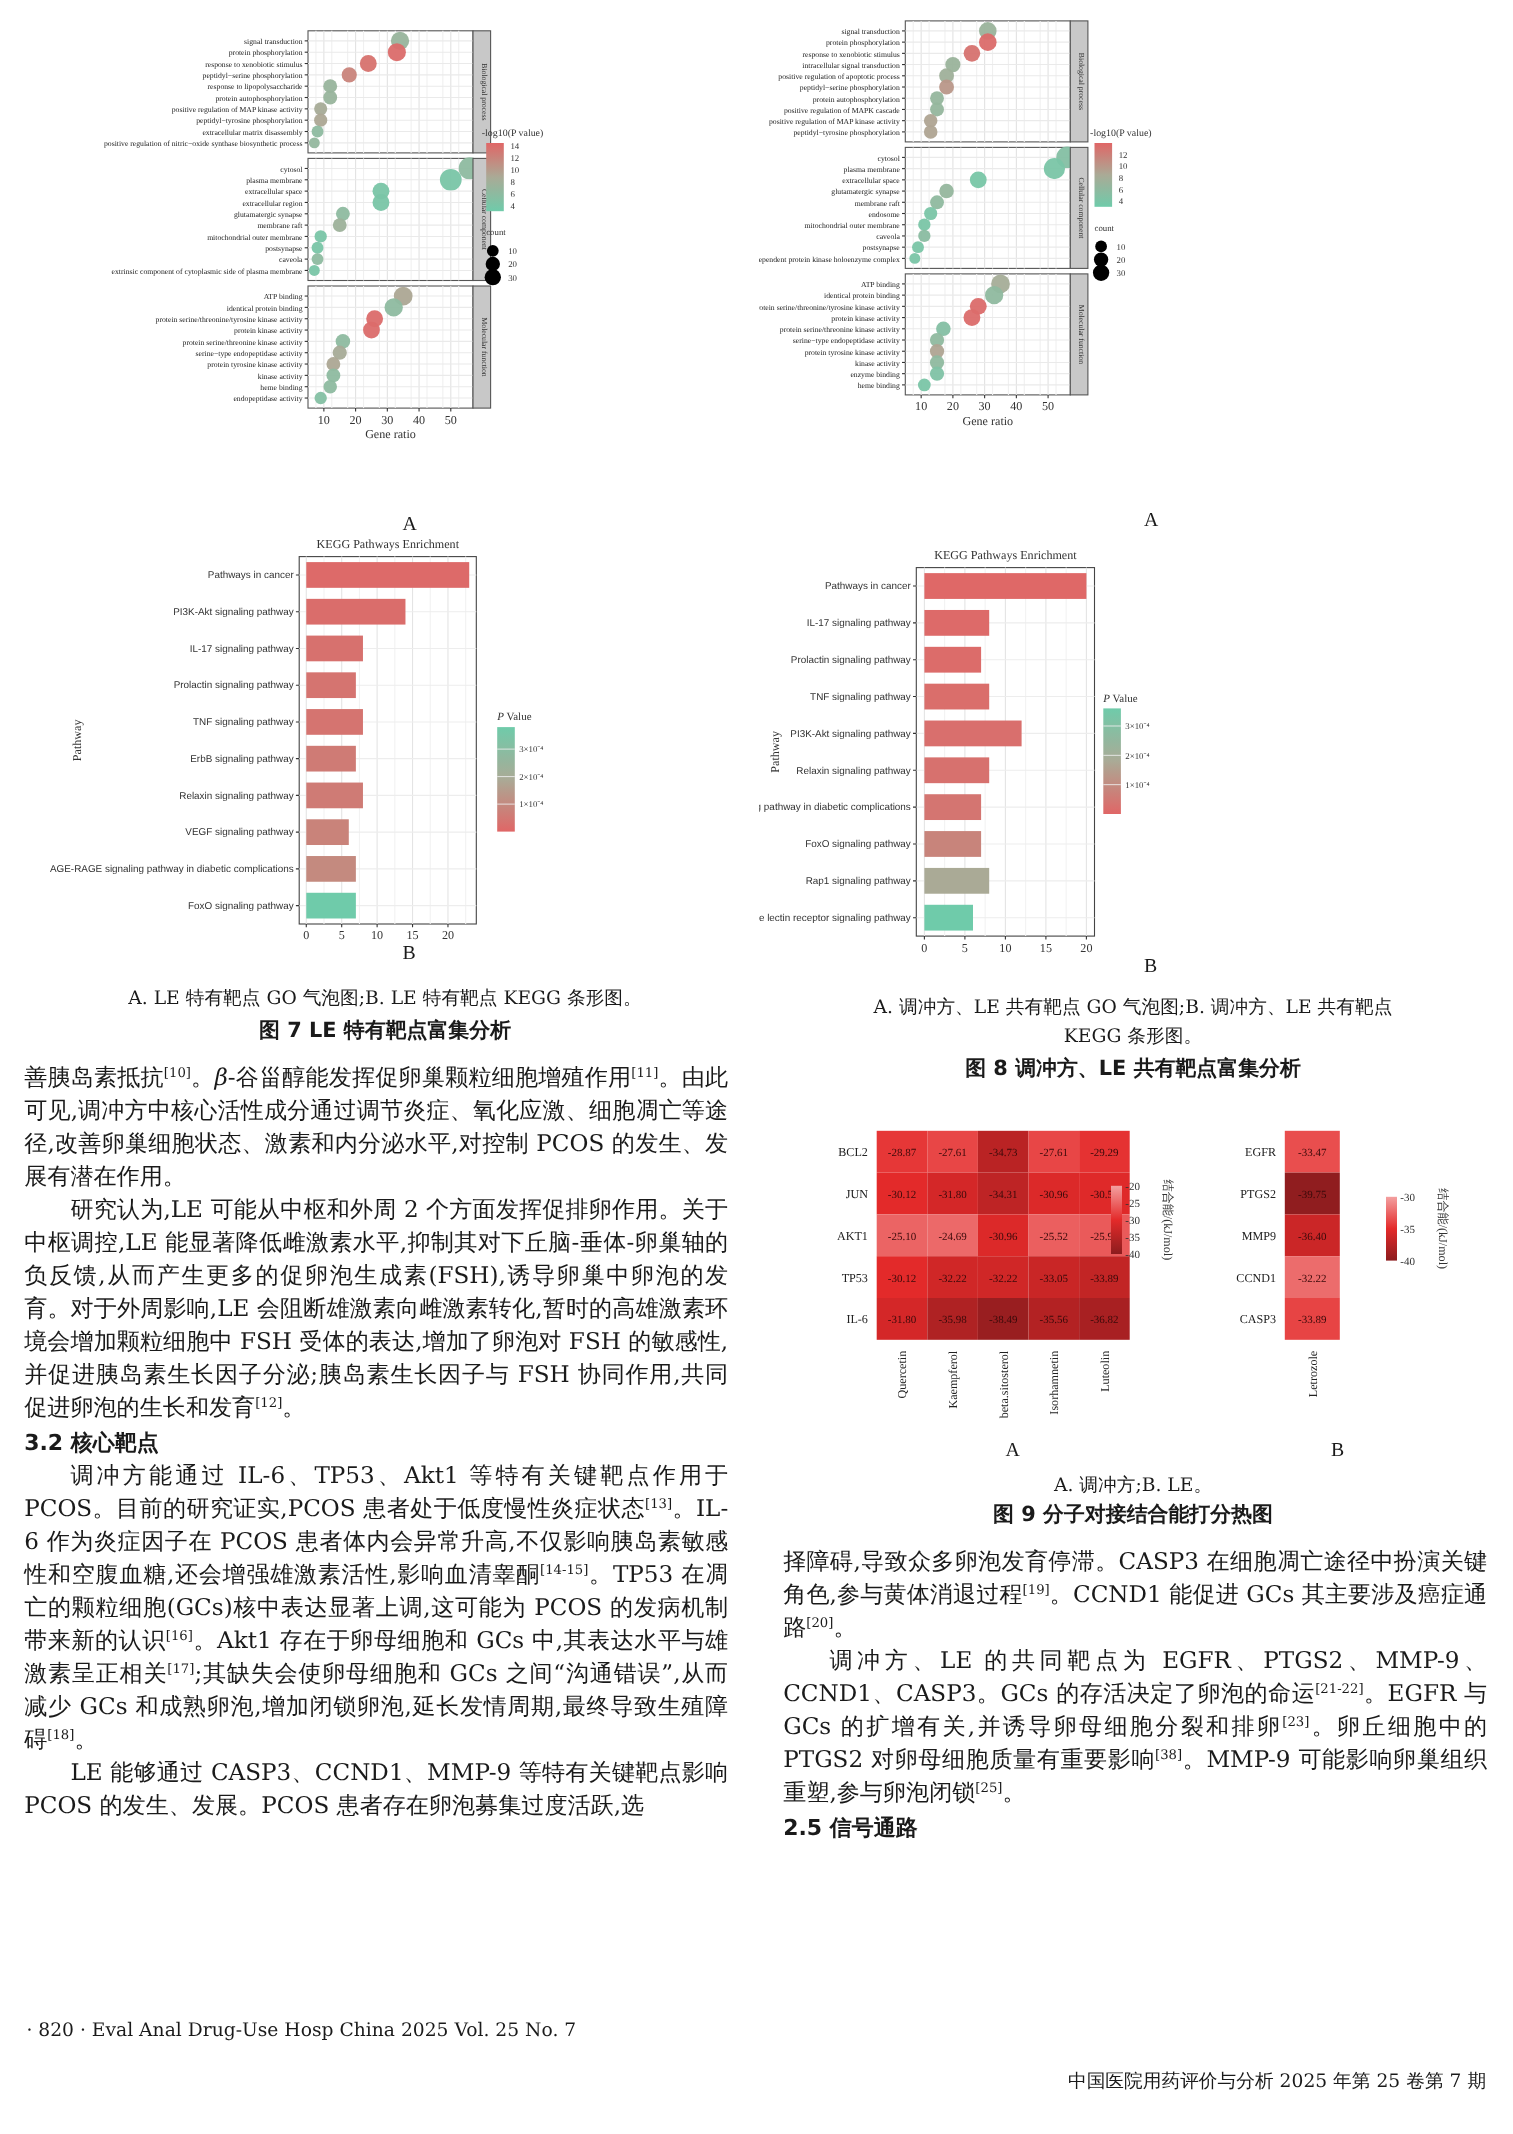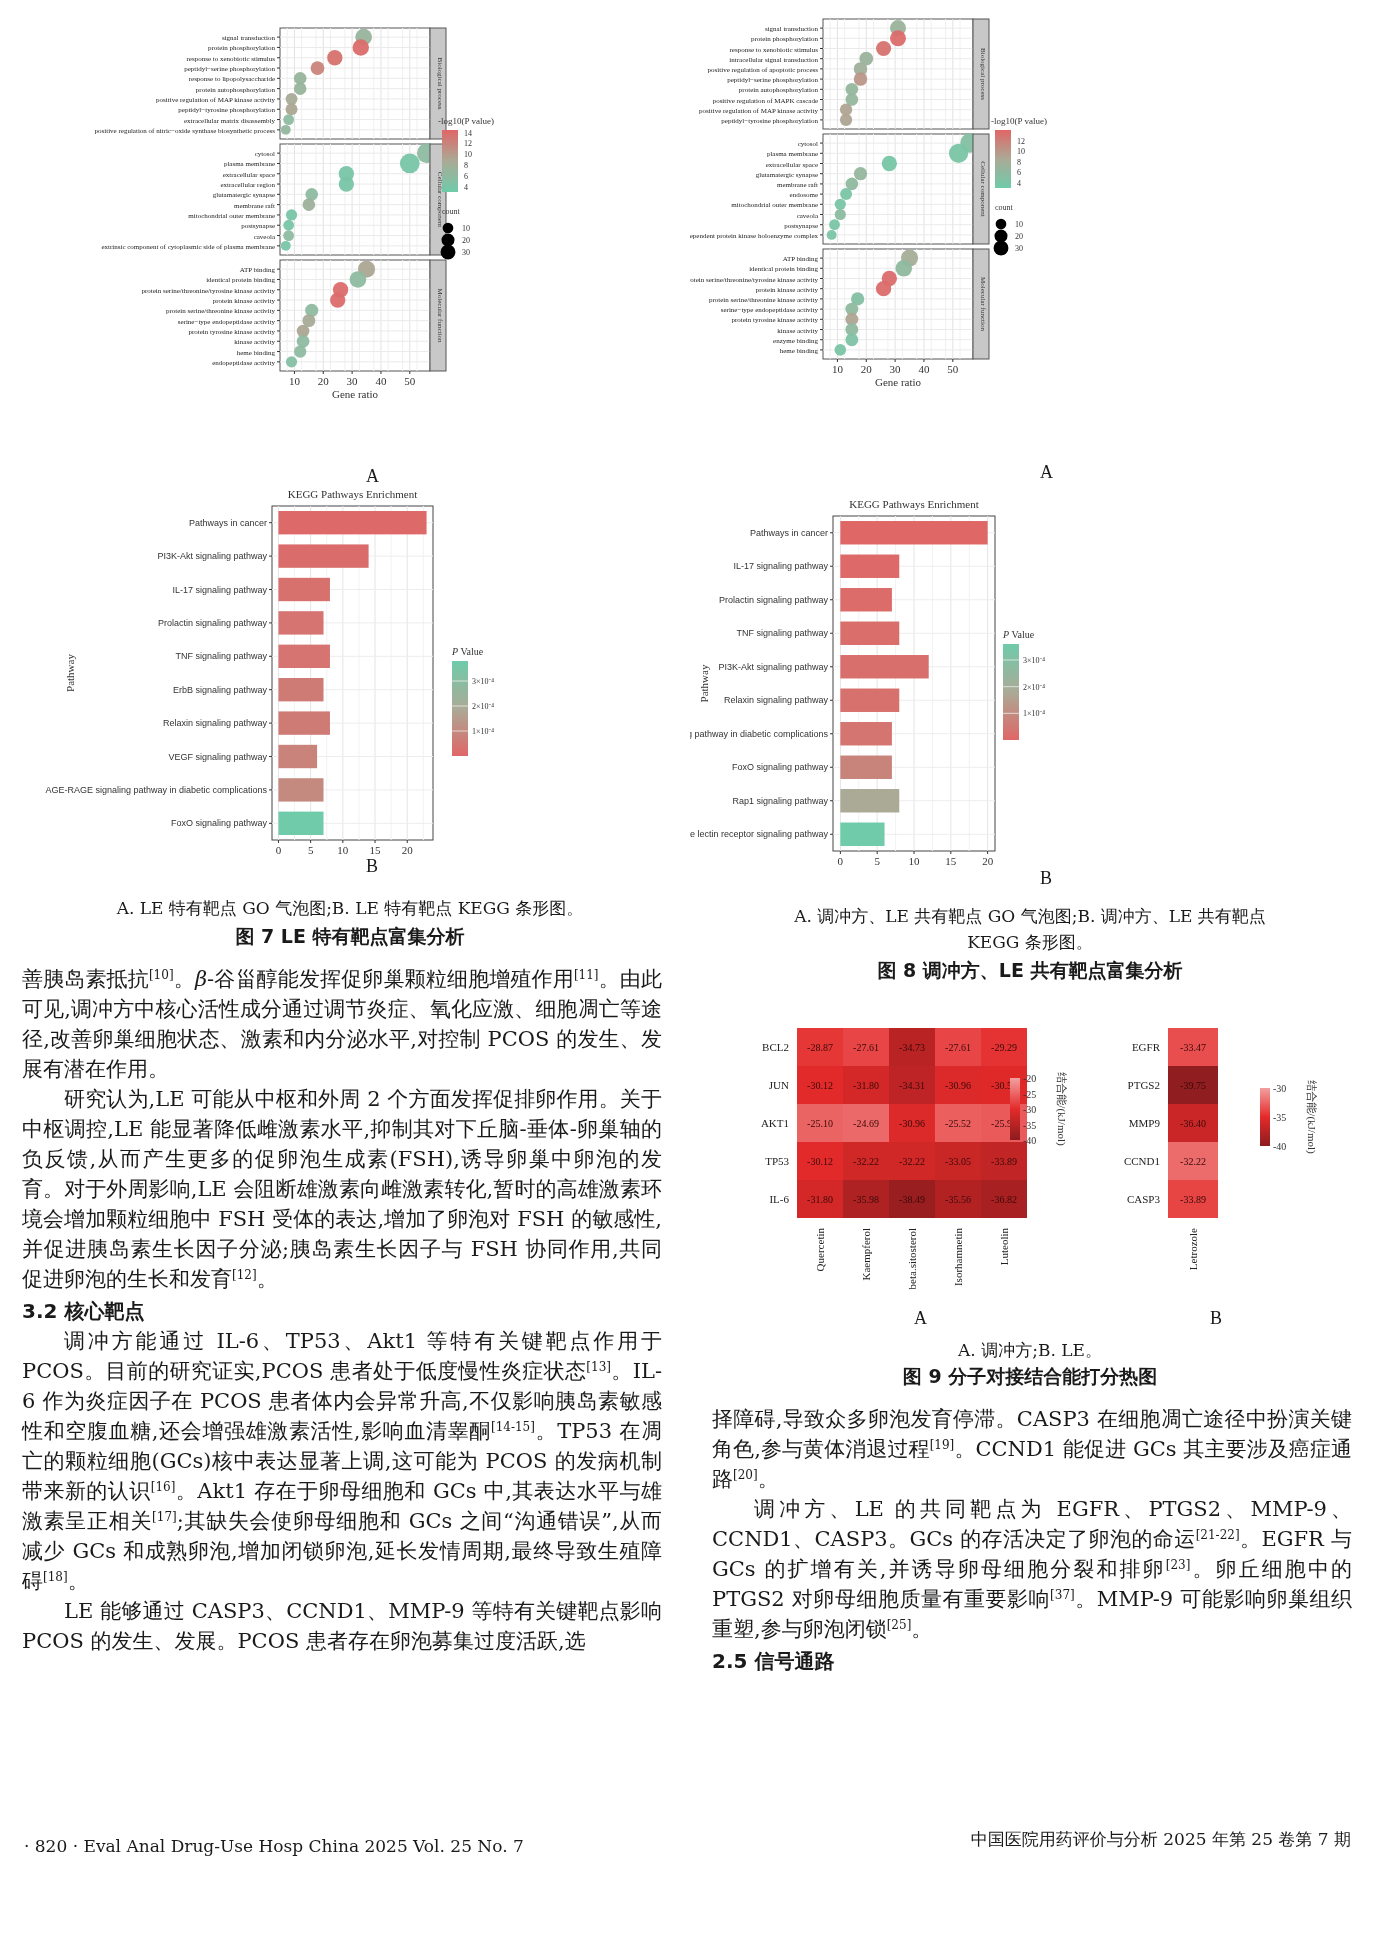--- a/index.html
+++ b/index.html
@@ -776,18 +776,18 @@
 <div class="para" style="left:22px;top:964px;width:640px;">
   <p><span>善胰岛素抵抗</span><span class="sup">[10]</span><span>。</span><i>β</i><span>-谷甾醇能发挥促卵巢颗粒细胞增殖作用</span><span class="sup">[11]</span><span>。由此可见,调冲方中核心活性成分通过调节炎症、氧化应激、细胞凋亡等途径,改善卵巢细胞状态、激素和内分泌水平,对控制 PCOS 的发生、发展有潜在作用。</span></p>
   <p class="ind"><span>研究认为,LE 可能从中枢和外周 2 个方面发挥促排卵作用。关于中枢调控,LE 能显著降低雌激素水平,抑制其对下丘脑-垂体-卵巢轴的负反馈,从而产生更多的促卵泡生成素(FSH),诱导卵巢中卵泡的发育。对于外周影响,LE 会阻断雄激素向雌激素转化,暂时的高雄激素环境会增加颗粒细胞中 FSH 受体的表达,增加了卵泡对 FSH 的敏感性,并促进胰岛素生长因子分泌;胰岛素生长因子与 FSH 协同作用,共同促进卵泡的生长和发育</span><span class="sup">[12]</span><span>。</span></p>
   <div class="sechead" style="margin-top:2px;">3.2   核心靶点</div>
   <p class="ind"><span>调冲方能通过 IL-6、TP53、Akt1 等特有关键靶点作用于 PCOS。目前的研究证实,PCOS 患者处于低度慢性炎症状态</span><span class="sup">[13]</span><span>。IL-6 作为炎症因子在 PCOS 患者体内会异常升高,不仅影响胰岛素敏感性和空腹血糖,还会增强雄激素活性,影响血清睾酮</span><span class="sup">[14-15]</span><span>。TP53 在凋亡的颗粒细胞(GCs)核中表达显著上调,这可能为 PCOS 的发病机制带来新的认识</span><span class="sup">[16]</span><span>。Akt1 存在于卵母细胞和 GCs 中,其表达水平与雄激素呈正相关</span><span class="sup">[17]</span><span>;其缺失会使卵母细胞和 GCs 之间“沟通错误”,从而减少 GCs 和成熟卵泡,增加闭锁卵泡,延长发情周期,最终导致生殖障碍</span><span class="sup">[18]</span><span>。</span></p>
   <p class="ind"><span>LE 能够通过 CASP3、CCND1、MMP-9 等特有关键靶点影响 PCOS 的发生、发展。PCOS 患者存在卵泡募集过度活跃,选</span></p>
 </div>
 
 <div class="para" style="left:712px;top:1404px;width:640px;">
   <p><span>择障碍,导致众多卵泡发育停滞。CASP3 在细胞凋亡途径中扮演关键角色,参与黄体消退过程</span><span class="sup">[19]</span><span>。CCND1 能促进 GCs 其主要涉及癌症通路</span><span class="sup">[20]</span><span>。</span></p>
-  <p class="ind"><span>调冲方、LE 的共同靶点为 EGFR、PTGS2、MMP-9、CCND1、CASP3。GCs 的存活决定了卵泡的命运</span><span class="sup">[21-22]</span><span>。EGFR 与 GCs 的扩增有关,并诱导卵母细胞分裂和排卵</span><span class="sup">[23]</span><span>。卵丘细胞中的 PTGS2 对卵母细胞质量有重要影响</span><span class="sup">[37]</span><span>。MMP-9 可能影响卵巢组织重塑,参与卵泡闭锁</span><span class="sup">[25]</span><span>。</span></p>
+  <p class="ind"><span>调冲方、LE 的共同靶点为 EGFR、PTGS2、MMP-9、CCND1、CASP3。GCs 的存活决定了卵泡的命运</span><span class="sup">[21-22]</span><span>。EGFR 与 GCs 的扩增有关,并诱导卵母细胞分裂和排卵</span><span class="sup">[23]</span><span>。卵丘细胞中的 PTGS2 对卵母细胞质量有重要影响</span><span class="sup">[38]</span><span>。MMP-9 可能影响卵巢组织重塑,参与卵泡闭锁</span><span class="sup">[25]</span><span>。</span></p>
   <div class="sechead" style="margin-top:2px;">2.5   信号通路</div>
 </div>
 
 <div class="footer" style="left:24px;top:1836px;">· 820 ·  Eval Anal Drug-Use Hosp China 2025 Vol. 25 No. 7</div>
-<div class="footer" style="right:24px;top:1828px;">中国医院用药评价与分析   2025 年第 25 卷第 7 期</div>
+<div class="footer" style="right:24px;top:1880px;">中国医院用药评价与分析   2025 年第 25 卷第 7 期</div>
 
 </body></html>

